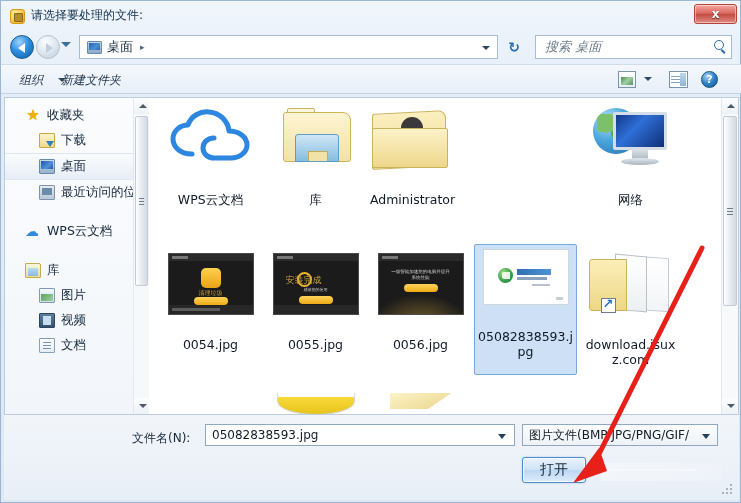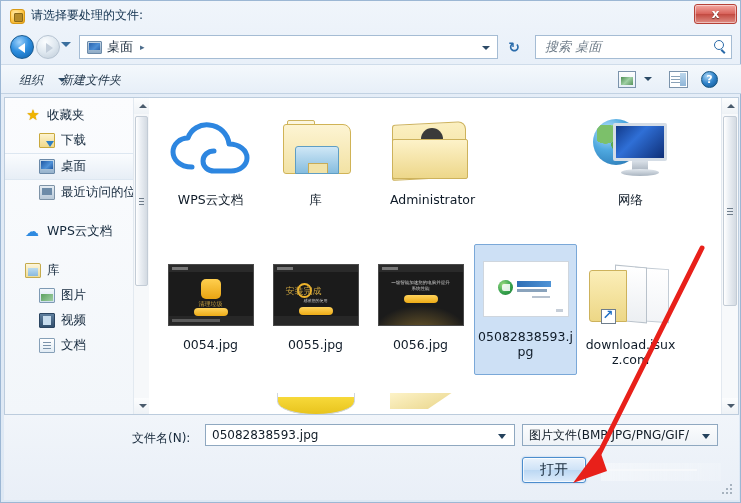--- a/index.html
+++ b/index.html
@@ -364,21 +364,21 @@
     cursor: pointer;
     box-sizing: border-box;
     padding-top: 4px;
   }
   .cell.sel {
     background: #cde0f5;
     border: 1px solid #7aa8d8;
     border-radius: 2px;
   }
   .thumb-wrap {
-    height: 84px; display: flex; align-items: center; justify-content: center;
+    height: 84px; display: flex; justify-content: center;
   }
   .cap {
     font-size: 12.5px; color: #0f1b28; line-height: 15px;
     word-break: break-all; padding: 0 2px;
   }
 
   
   .art-cloud { width: 86px; height: 58px; position: relative; }
   .art-cloud svg { display:block; }
   .art-lib {
@@ -776,21 +776,21 @@
                       <i class="sq" style="background:#4f9ed6;position:absolute;"></i>
                     </div>
                 </div>
                 <div class="back"></div>
                 <div class="book"></div>
               </div>
             </div>
             <div class="cap">库</div>
           </div>
 
-          <div class="cell" style="left:222px;top:0px;">
+          <div class="cell" style="left:202px;top:0px;">
             <div class="thumb-wrap">
               <div class="art-folderperson">
                 <div class="fback"></div>
                 <div class="person-head"></div>
                 <div class="person-hair"></div>
                 <div class="person-body"></div>
                 <div class="ffront"></div>
               </div>
             </div>
             <div class="cap">Administrator</div>

